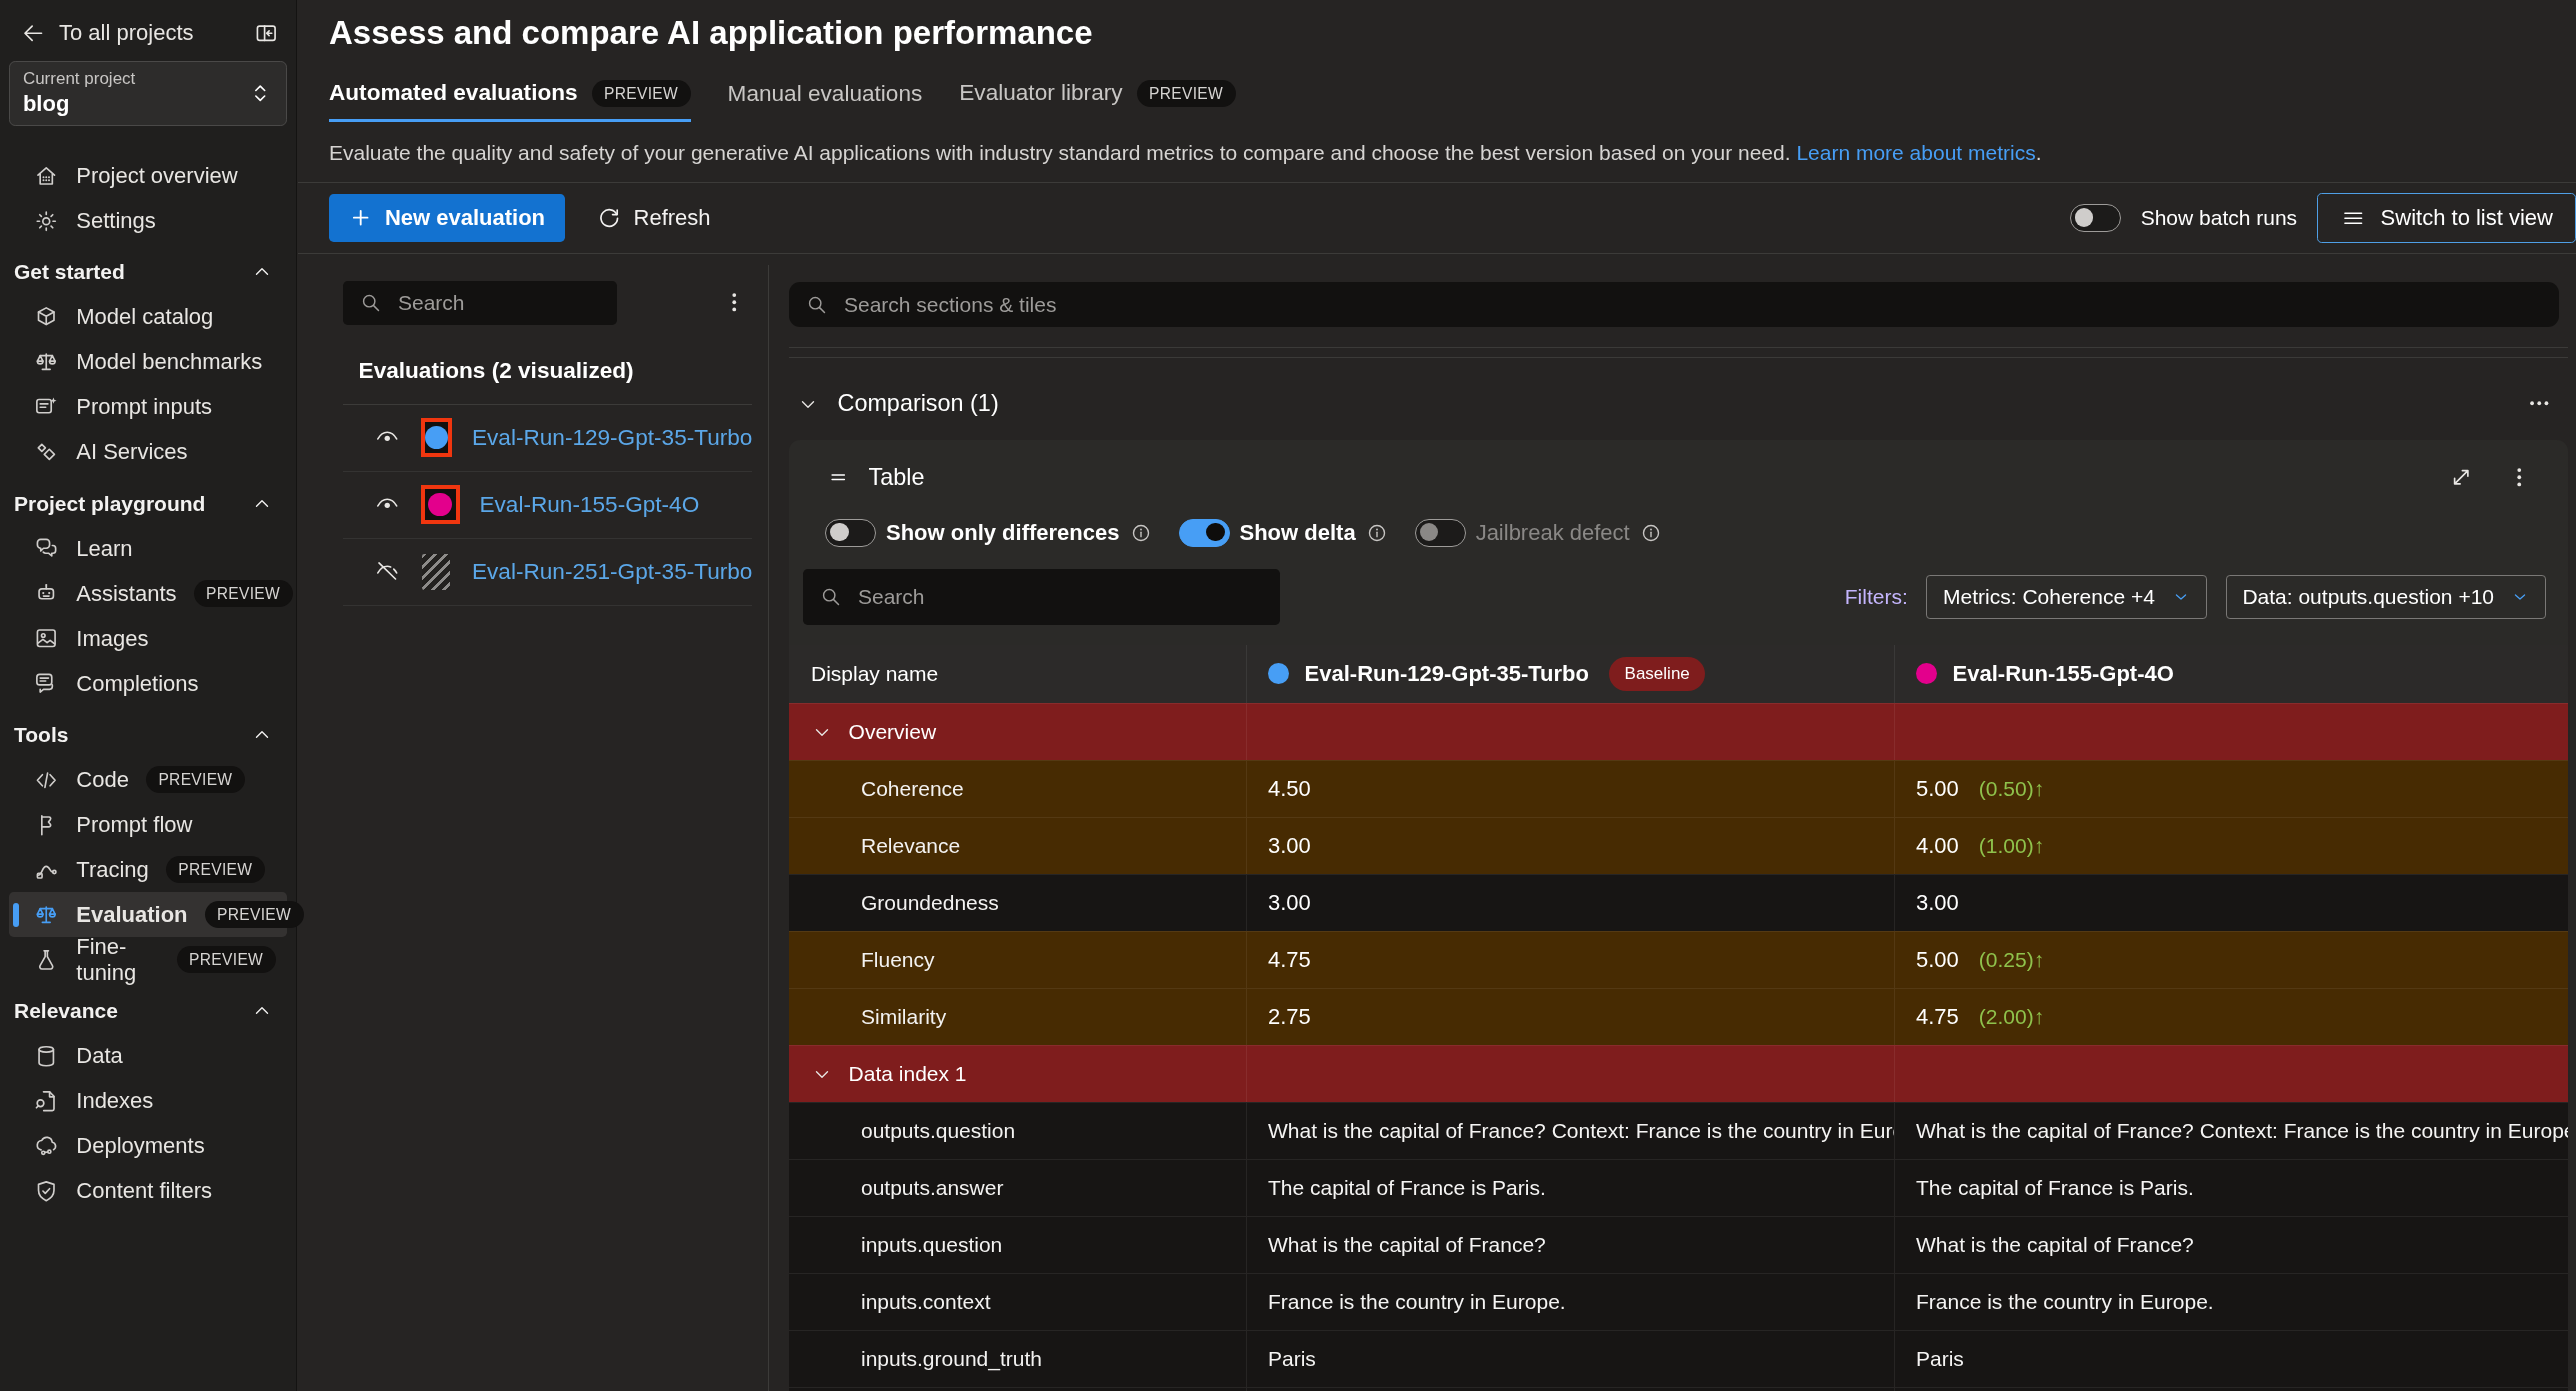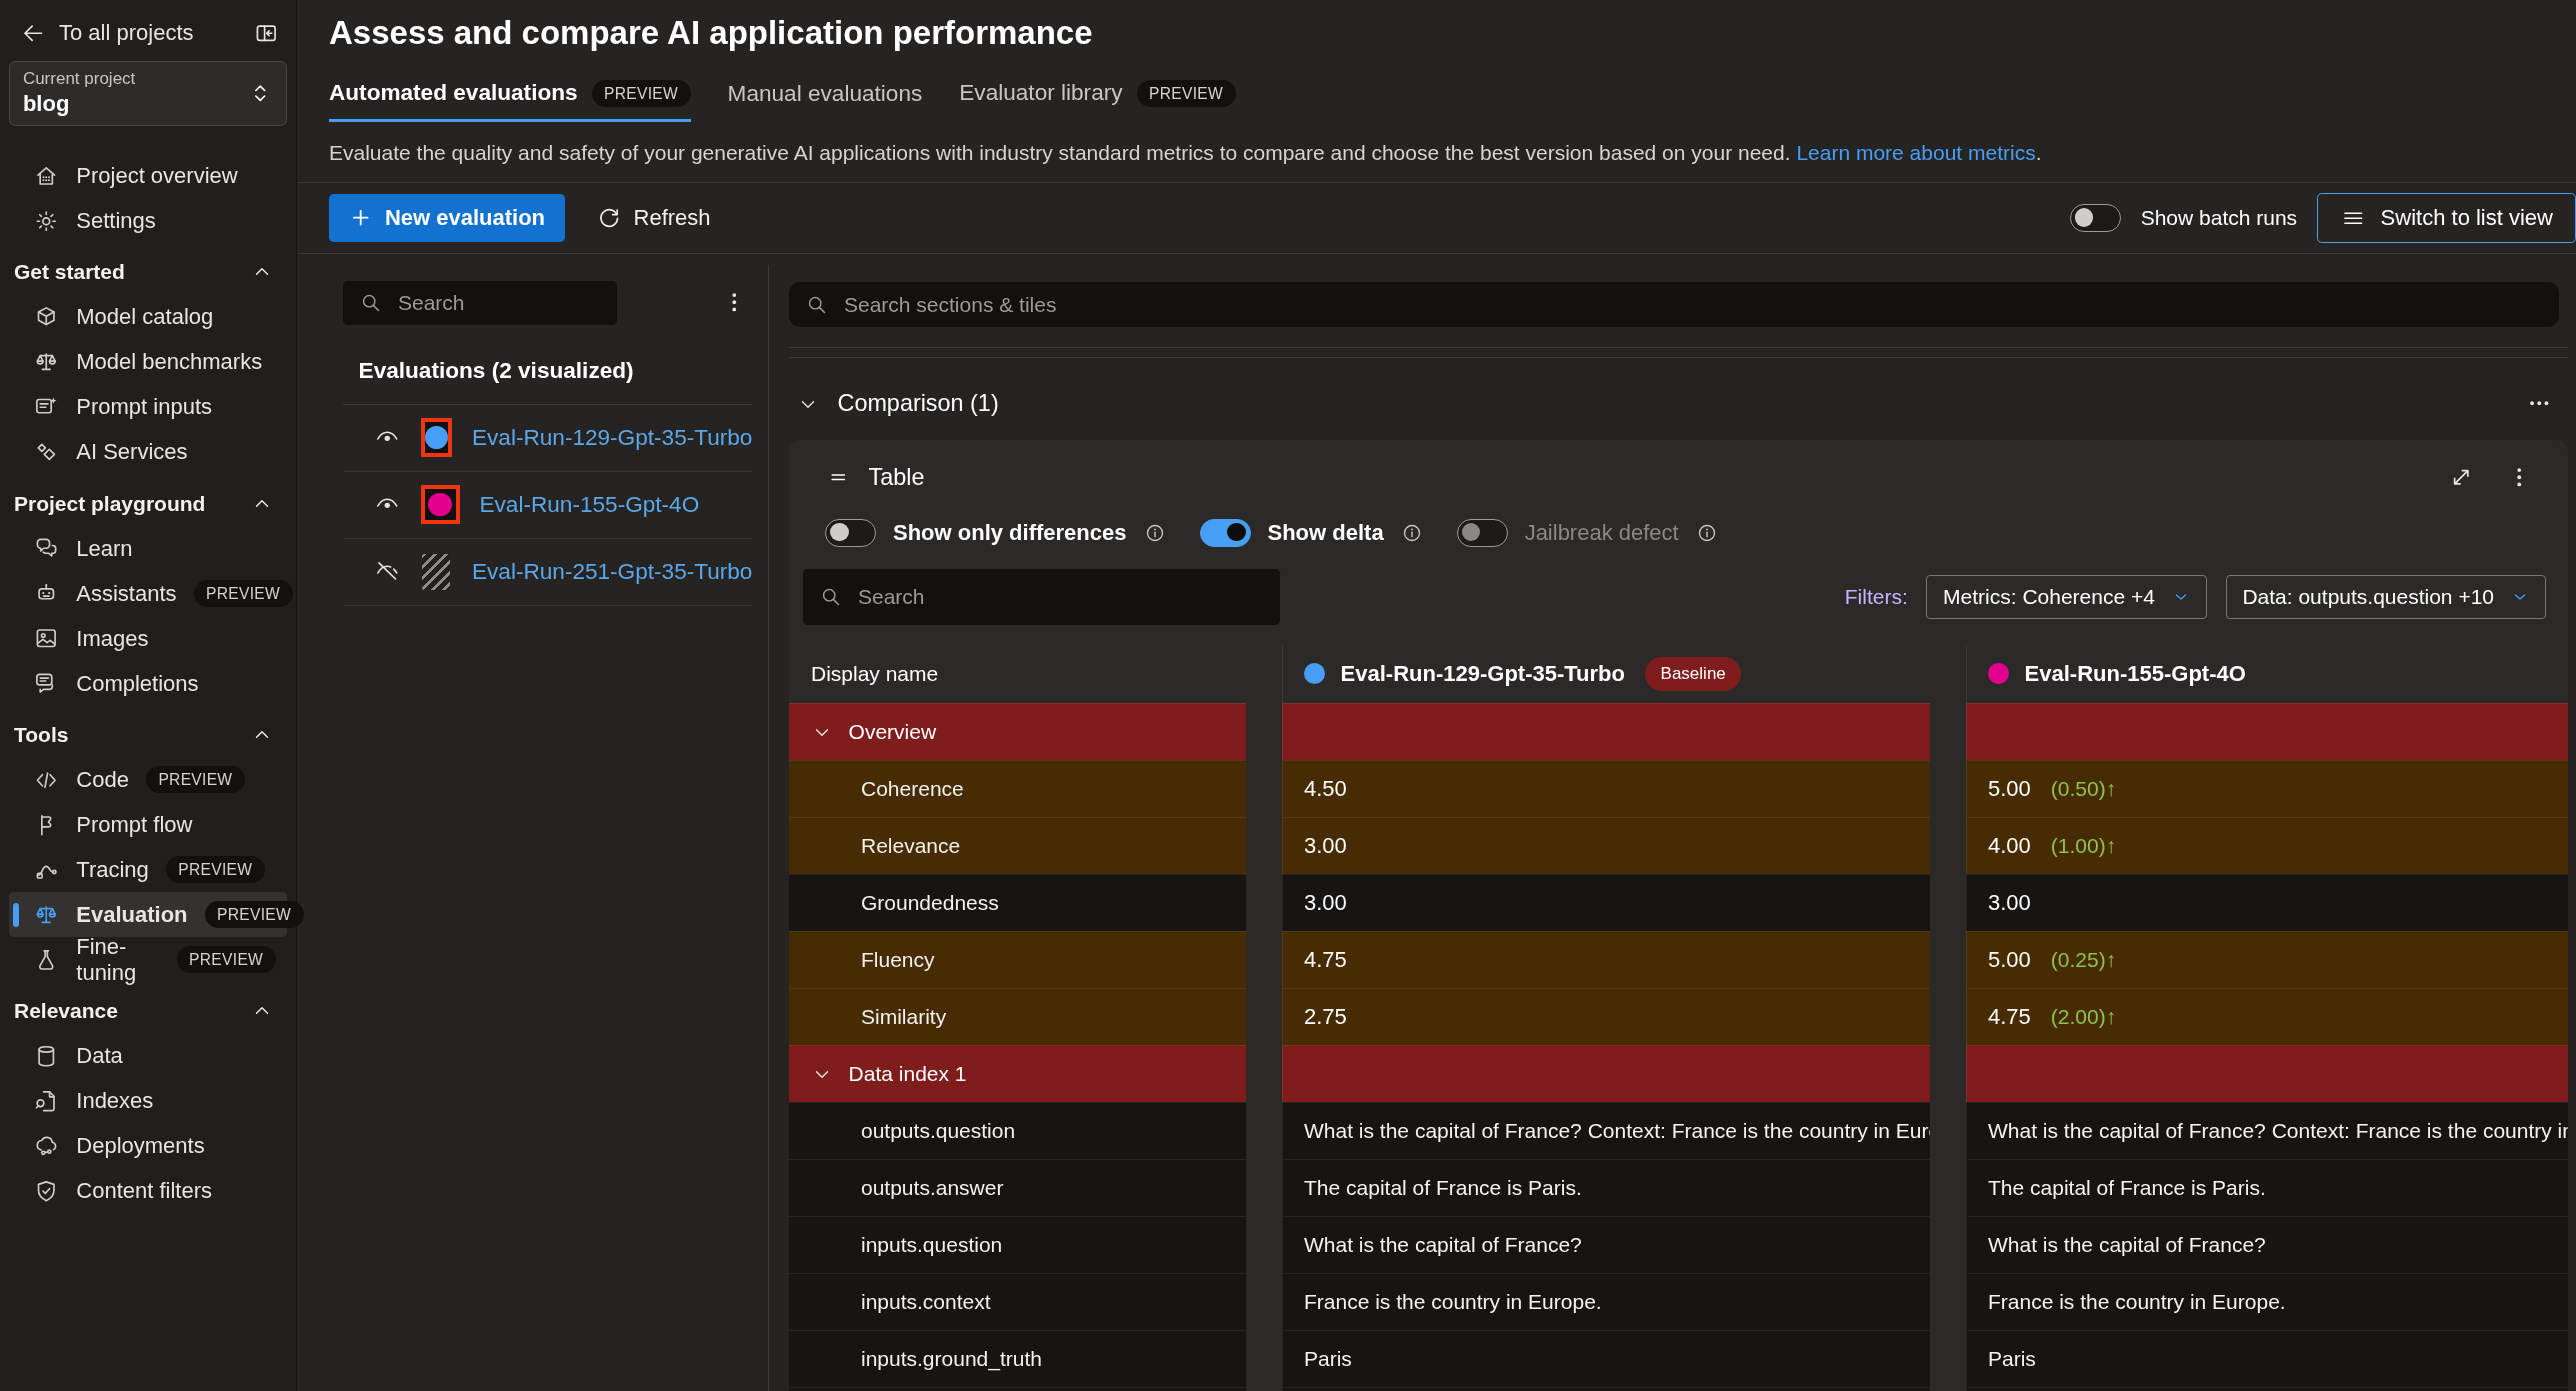--- a/index.html
+++ b/index.html
@@ -79,38 +79,38 @@
   
   .board{flex:1;min-width:0;padding:17px 7.8px 0 20px;position:relative;}
   .s-wide{height:45px;width:calc(100% - 9.4px);border-radius:11px;}
   .band{margin-top:20px;border-top:0.8px solid #3b3a38;}
   .band2{margin-top:8.6px;border-top:0.8px solid #3b3a38;}
   .comp-head{display:flex;align-items:center;gap:18.7px;margin:28px 0 0 7.8px;font-size:23.4px;padding-right:11px;}
   .comp-head .icn{color:#e8e6e3;}
   .tile{margin-top:18.7px;background:#2b2a28;border-radius:11px 11px 0 0;min-height:982px;overflow:hidden;}
   .tile-head{display:flex;align-items:center;gap:17px;padding:23.4px 36px 0 36px;font-size:23.4px;}
   .tile-actions{margin-left:auto;display:flex;align-items:center;gap:31px;color:#e8e6e3;}
-  .toggle-row{display:flex;align-items:center;gap:17px;margin-top:28px;padding:0 36px;font-size:22px;}
+  .toggle-row{display:flex;align-items:center;gap:10px;margin-top:28px;padding:0 36px;font-size:22px;}
   .tglabel{font-weight:600;}
   .tglabel.dim{color:#8a8886;font-weight:400;}
   .info{color:#c8c6c4;cursor:pointer;}
   .info svg{width:22px;height:22px;}
   .gap-l{margin-left:17px;}
   .filter-row{display:flex;align-items:center;margin-top:22px;padding:0 22px 0 14px;}
   .s-table{width:477px;height:56px;}
   .filters{margin-left:auto;display:flex;align-items:center;gap:18.7px;}
   .filters-label{color:#c4b5fd;}
   .dd{border:0.8px solid #7a7876;border-radius:3.9px;height:44px;display:flex;align-items:center;gap:15.6px;
     padding:0 15.6px;font-size:21px;color:#fff;background:transparent;cursor:pointer;}
   .dd .icn{color:#479ef5;}
   .dd .icn svg{width:20px;height:20px;}
 
   
   .table{margin-top:20px;}
-  .trow{display:grid;grid-template-columns:457px 648px 1fr;gap:36px;}
+  .trow{display:grid;grid-template-columns:457px 648px 1fr;}
   .trow>div{min-height:57px;display:flex;align-items:center;overflow:hidden;white-space:nowrap;
     border-top:0.8px solid rgba(255,255,255,.07);background:#171514;padding-left:21px;}
   .trow>div+div{border-left:0.8px solid rgba(255,255,255,.07);}
   .trow.thead>div{min-height:58px;background:#2c2a29;border-top:none;}
   .trow.group>div{background:#7f1d1d;text-align:center;}
   .trow.diff>div{background:#472b02;}
   .cell1{padding-left:22px!important;gap:15.6px;}
   .metric-label{padding-left:72px!important;color:#f3f2f1;}
   .col-title{display:flex;align-items:center;gap:15.6px;font-weight:700;font-size:22px;}
   .dot{width:21px;height:21px;border-radius:50%;flex:0 0 auto;}

